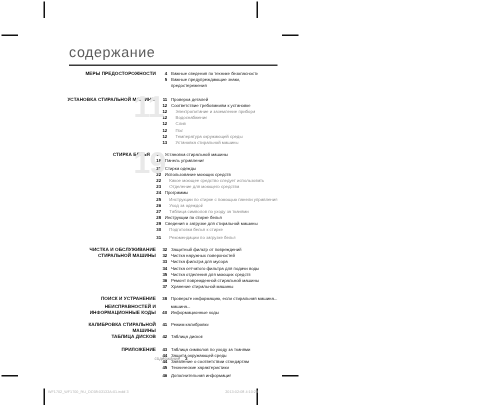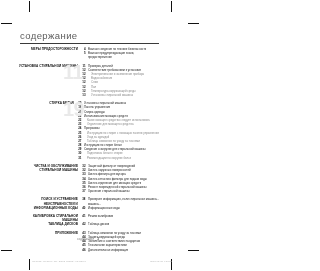--- a/index.html
+++ b/index.html
@@ -30,21 +30,21 @@
   .cm-tr-v { left: 171px; top: 1px; }
   .cm-tr-h { left: 188px; top: 23px; }
   .cm-bl-v { left: 29px;  top: 259px; }
   .cm-bl-h { left: 1px;   top: 250px; }
   .cm-br-v { left: 171px; top: 259px; }
   .cm-br-h { left: 188px; top: 250px; }
 
   
   .page {
     position: absolute;
-    left: 17px;
+    left: 43px;
     top: 23px;
     width: 142px;
     height: 228px;
   }
 
   
   .toc-title {
     position: absolute;
     left: 3px;
     top: 7px;

